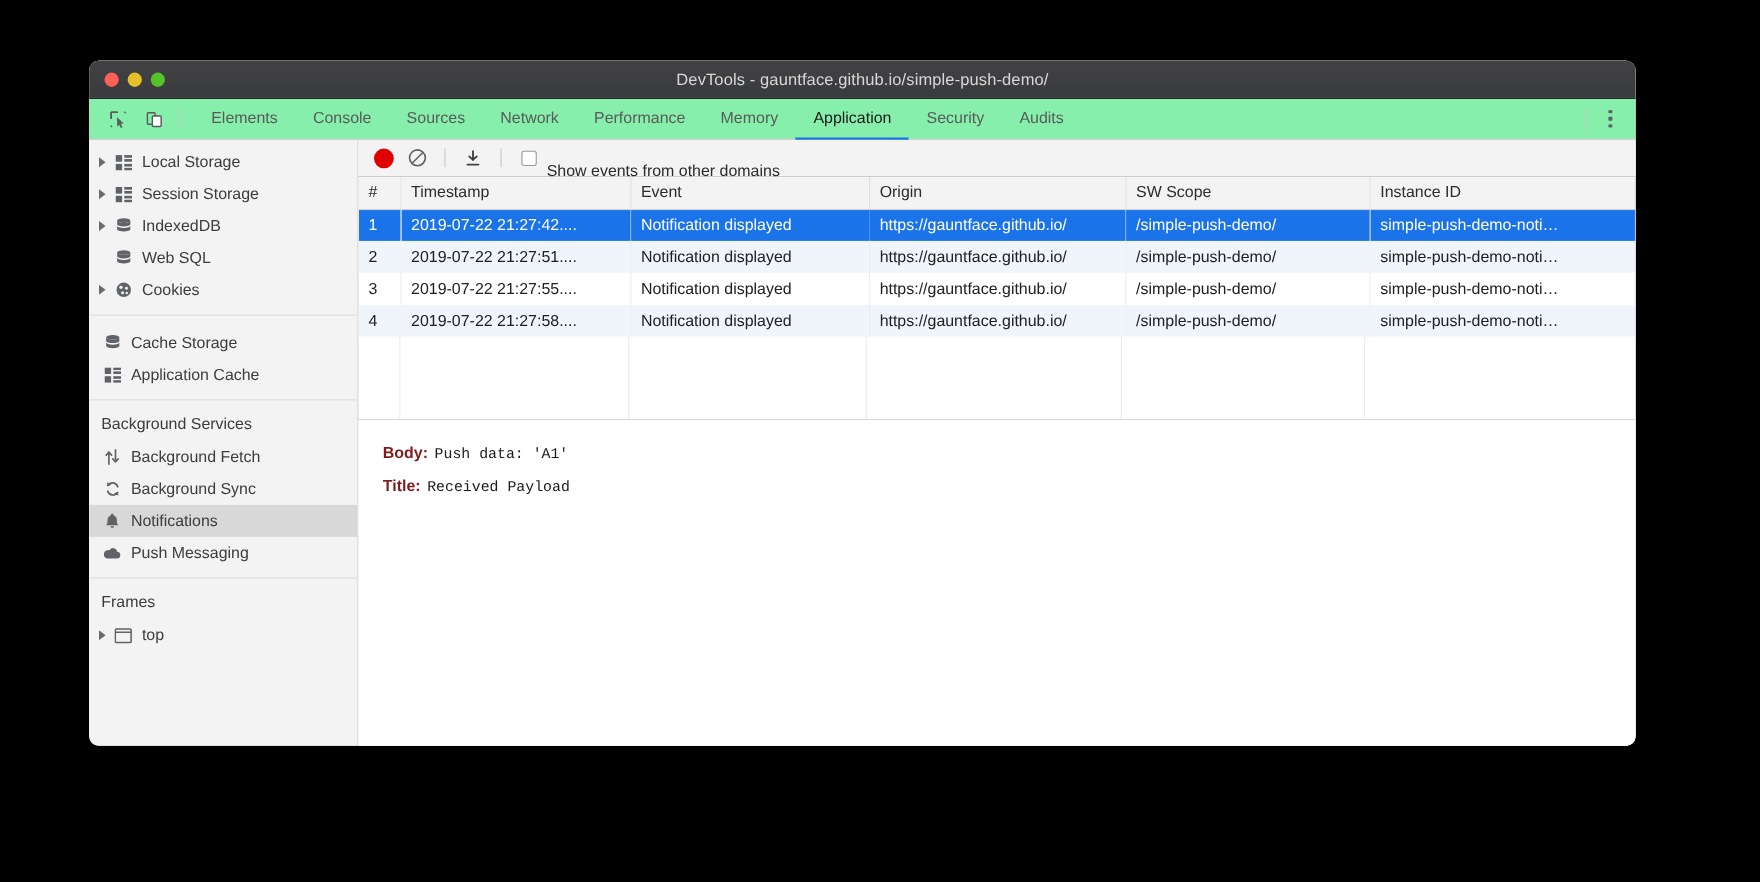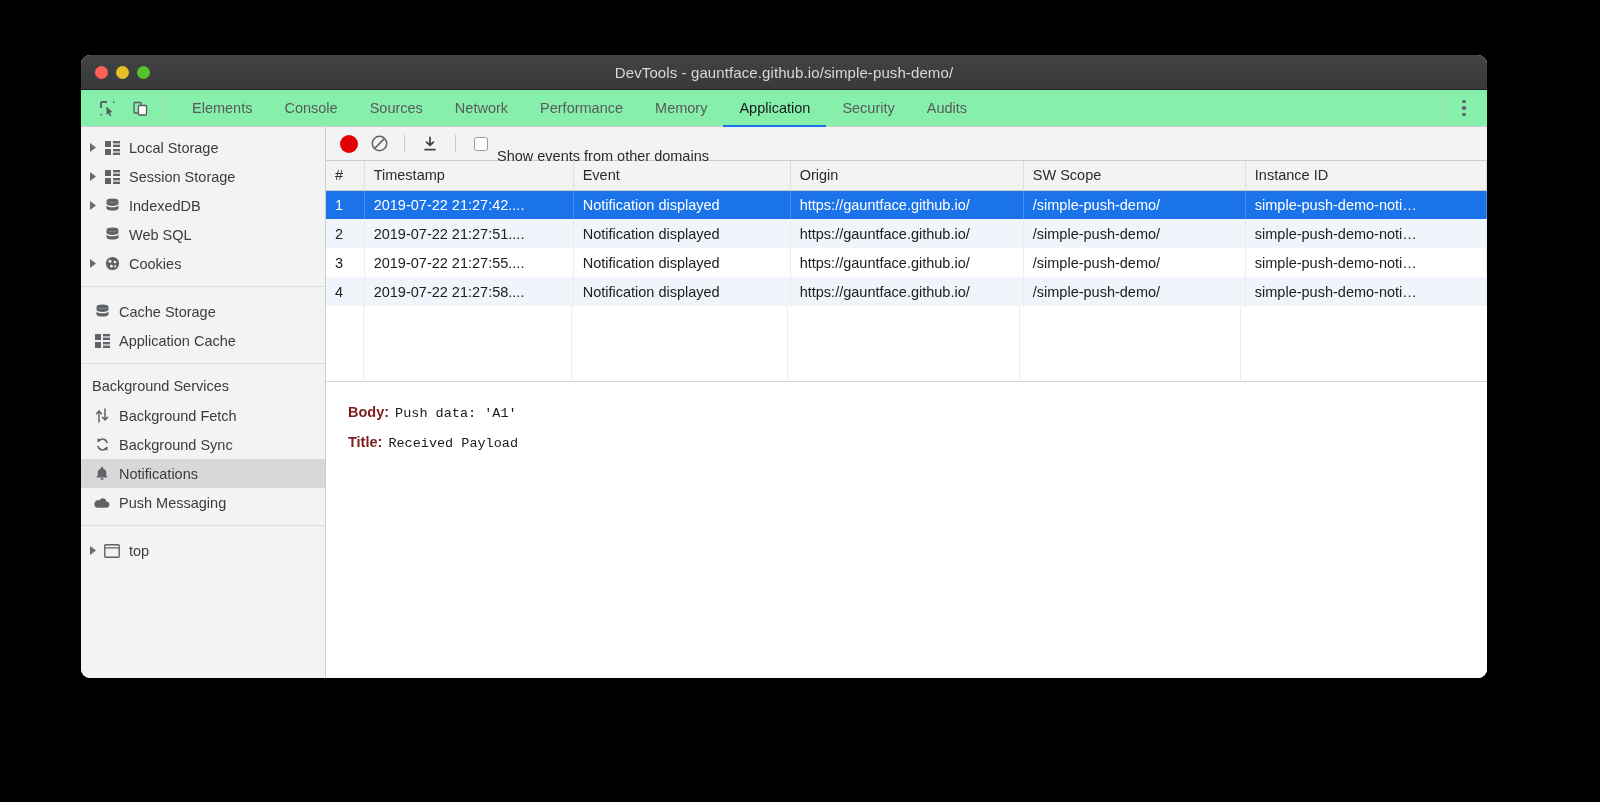--- a/index.html
+++ b/index.html
@@ -558,20 +558,21 @@
           <span class="side-icon">
             <svg width="16" height="12" viewBox="0 0 16 12">
               <path d="M12.4 4.6 A3.6 3.6 0 0 0 5.6 3.2 A3 3 0 0 0 3.2 10.8 L12.1 10.8 A3.1 3.1 0 0 0 12.4 4.6 Z" fill="#5f6368"></path>
             </svg>
           </span>
           <span class="side-label">Push Messaging</span>
         </div>
       </div>
 
       <div class="side-section">
+        <div class="side-header">Frames</div>
         <div class="side-item">
           <span class="arrow">
             <svg width="7" height="9" viewBox="0 0 7 9">
                 <path d="M0 0 L6 4.5 L0 9 Z" fill="#6b6b6b"></path>
               </svg>
           </span>
           <span class="side-icon">
             <svg width="16" height="14" viewBox="0 0 16 14">
               <rect x="0.8" y="0.8" width="14.4" height="12.4" rx="1" fill="none" stroke="#5f6368" stroke-width="1.4"></rect>
               <line x1="0.8" y1="3.8" x2="15.2" y2="3.8" stroke="#5f6368" stroke-width="1.2"></line>

